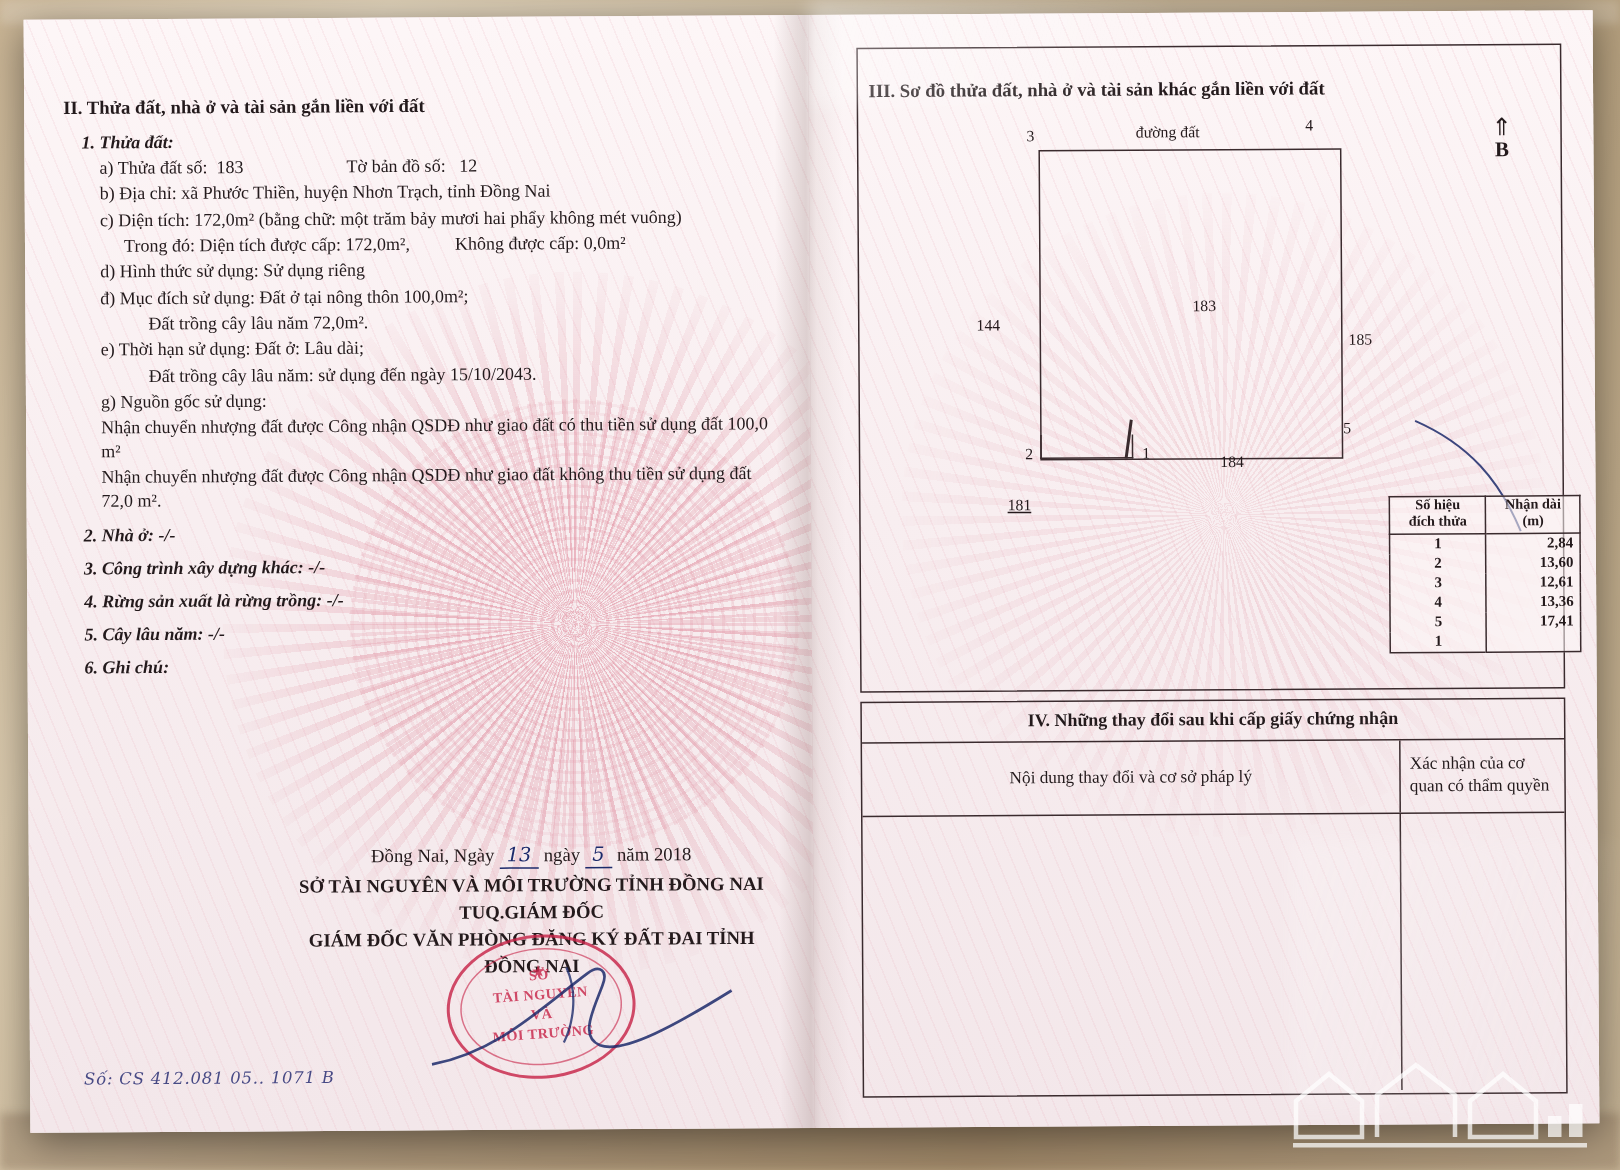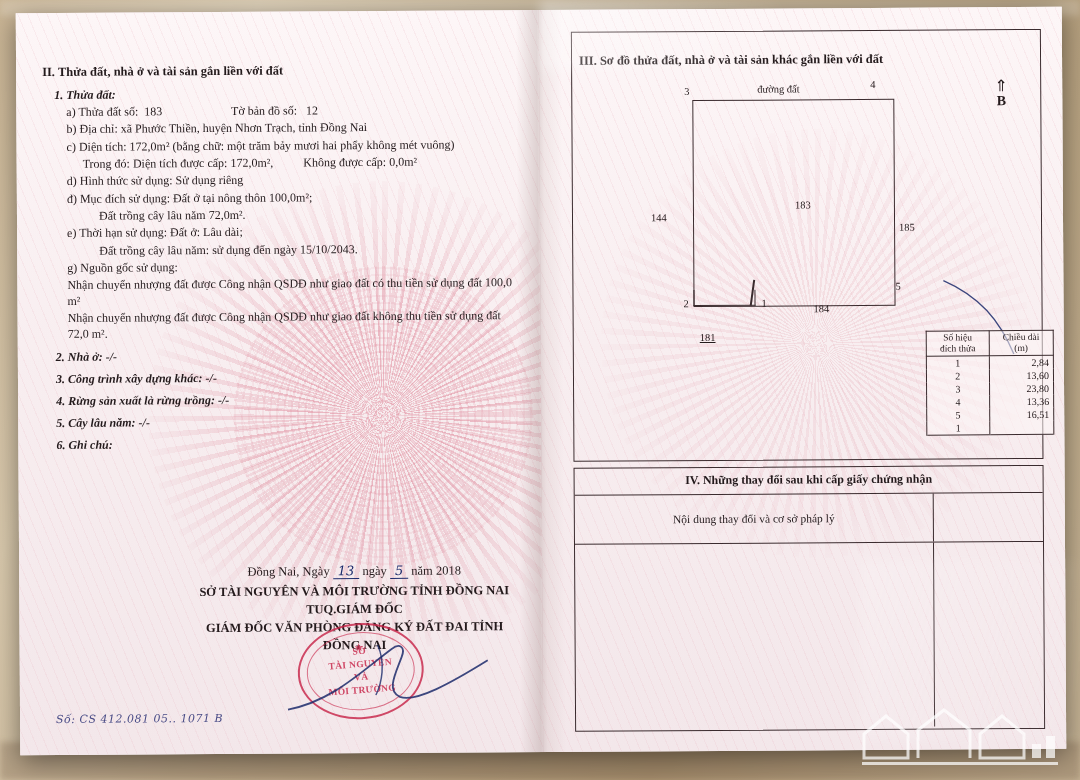--- a/index.html
+++ b/index.html
@@ -278,21 +278,21 @@
     border: 1.2px solid #3a2b2e;
     border-collapse: collapse;
     font-size: 10px;
     color: #241a1c;
     background: rgba(253,245,246,0.55);
   }
   .len-table th, .len-table td {
     border: 1px solid #3a2b2e;
     padding: 1px 4px;
     text-align: center;
-    font-weight: normal;
+    font-weight: bold;
   }
   .len-table th { font-size: 9.5px; line-height: 1.15; }
   .len-table td.r { text-align: right; }
   .len-table td.l { text-align: center; }
   .len-table tbody td { border-top: none; border-bottom: none; }
 
   .sec4 {
     position: absolute;
     left: 32px;
     top: 458px;
@@ -443,78 +443,84 @@
 
         <div class="parcel plot-main"></div>
 
         <div style="position:absolute; left:120px; top:258px; width:60px; height:15px; border-left:1.5px solid #3a2b2e; border-bottom:1.5px solid #3a2b2e; border-right:1.5px solid #3a2b2e;"></div>
         <div style="position:absolute; left:178px; top:248px; width:2px; height:26px; background:#3a2b2e; transform:rotate(8deg);"></div>
 
         <div class="map-label" style="left:198px; top:168px;margin-left:24px;">183</div>
         <div class="map-label" style="left:78px; top:180px;">144</div>
         <div class="map-label" style="left:326px; top:155px;margin-top:36px;">185</div>
         <div class="map-label" style="left:240px; top:272px;">184</div>
-        <div class="map-label u" style="left:126px; top:300px;">181</div>
+        <div class="map-label u" style="left:98px; top:300px;">181</div>
 
         <div class="map-label" style="left:112px; top:54px;">3</div>
         <div class="map-label" style="left:298px; top:48px;">4</div>
         <div class="map-label" style="left:322px; top:250px;">5</div>
         <div class="map-label" style="left:188px; top:266px;">1</div>
         <div class="map-label" style="left:110px; top:266px;">2</div>
 
         <svg style="position:absolute; left:300px; top:238px; width:150px; height:90px;">
           <path d="M140,86 C126,52 106,28 70,12" fill="none" stroke="#1c2a6b" stroke-width="1.3" opacity="0.85"></path>
         </svg>
 
         <table class="len-table">
           <thead>
             <tr>
               <th>
                 <div>Số hiệu</div>
                 <div>đích thửa</div>
               </th>
               <th>
-                <div>Chiều dài</div>
+                <div>Nhận dài</div>
                 <div>(m)</div>
               </th>
             </tr>
           </thead>
           <tbody>
             <tr>
               <td class="l">1</td>
               <td class="r">2,84</td>
             </tr>
             <tr>
               <td class="l">2</td>
               <td class="r">13,60</td>
             </tr>
             <tr>
               <td class="l">3</td>
-              <td class="r">23,80</td>
+              <td class="r">12,61</td>
             </tr>
             <tr>
               <td class="l">4</td>
               <td class="r">13,36</td>
             </tr>
             <tr>
               <td class="l">5</td>
-              <td class="r">16,51</td>
+              <td class="r">17,41</td>
             </tr>
             <tr>
               <td class="l">1</td>
               <td class="r"></td>
             </tr>
           </tbody>
         </table>
       </div>
 
       <div class="sec4">
         <div class="sec4-title">IV. Những thay đổi sau khi cấp giấy chứng nhận</div>
         <div class="sec4-head">
           <div class="sec4-col-l">Nội dung thay đổi và cơ sở pháp lý</div>
+          <div class="sec4-col-r">
+            <div>
+              <div>Xác nhận của cơ</div>
+              <div>quan có thẩm quyền</div>
+            </div>
+          </div>
         </div>
         <div class="sec4-body">
           <div class="bl"></div>
           <div class="br"></div>
         </div>
       </div>
     </div>
 
     <div class="fold"></div>
   </div>

